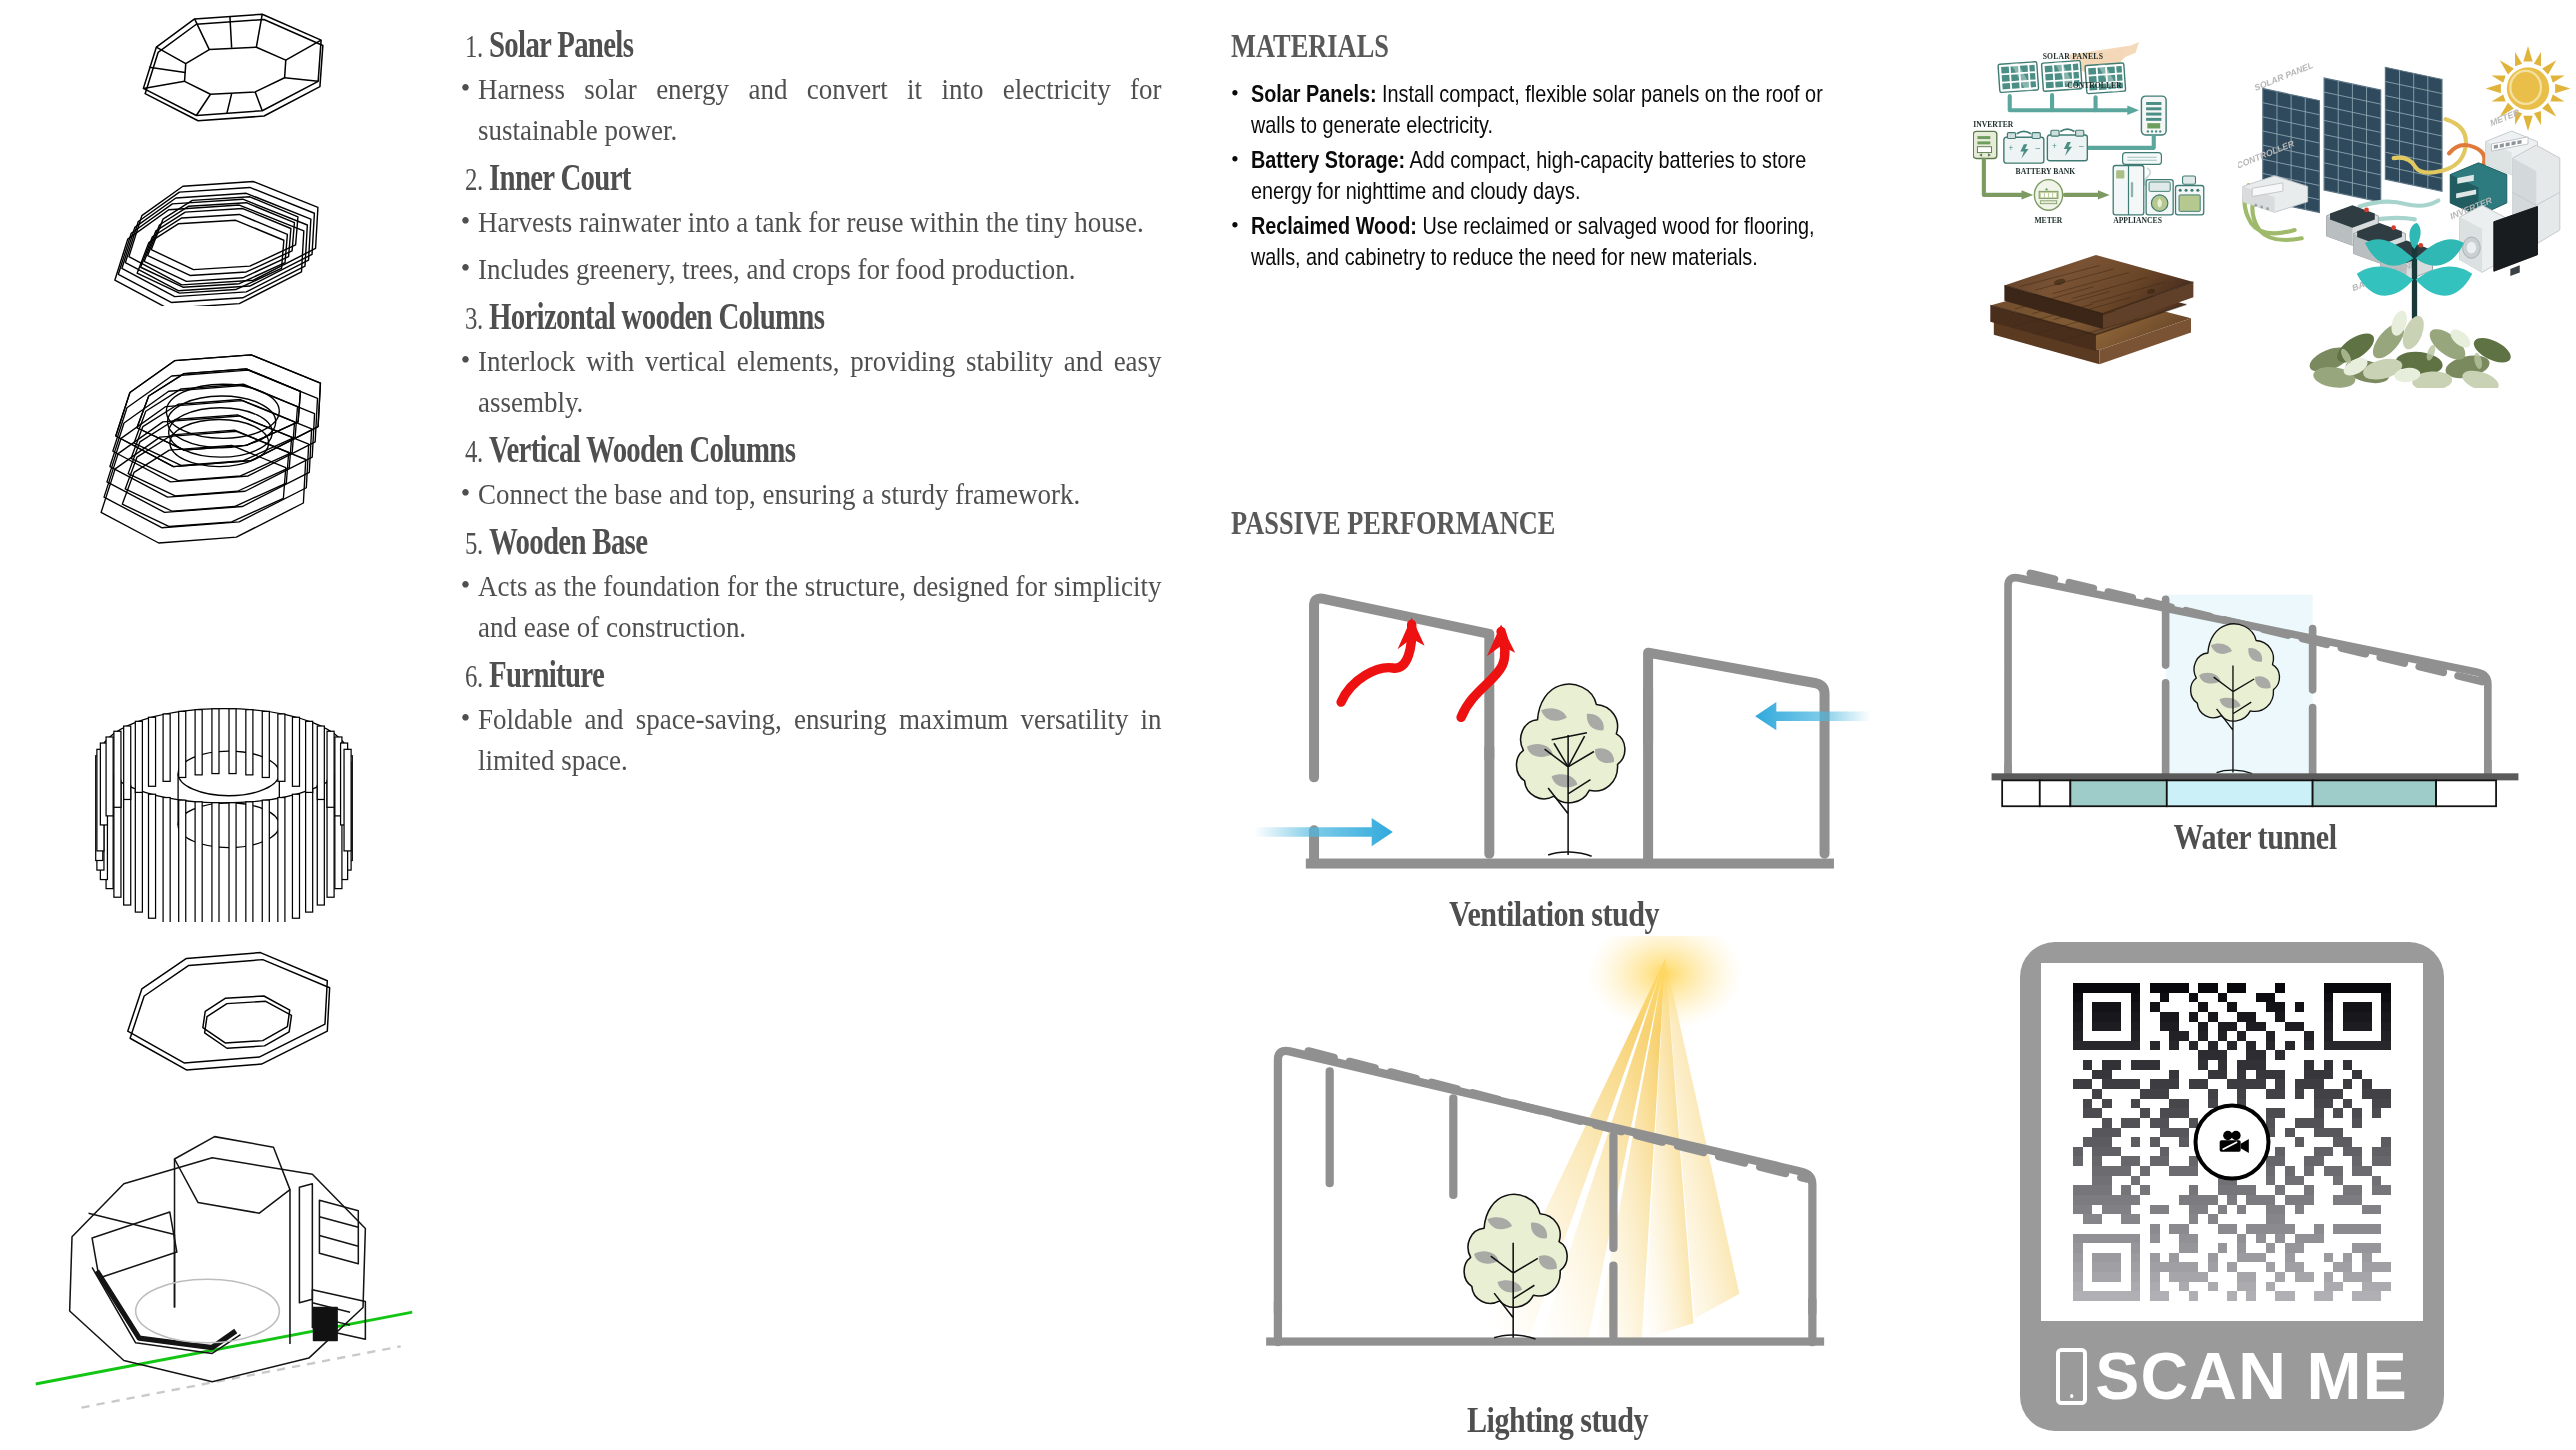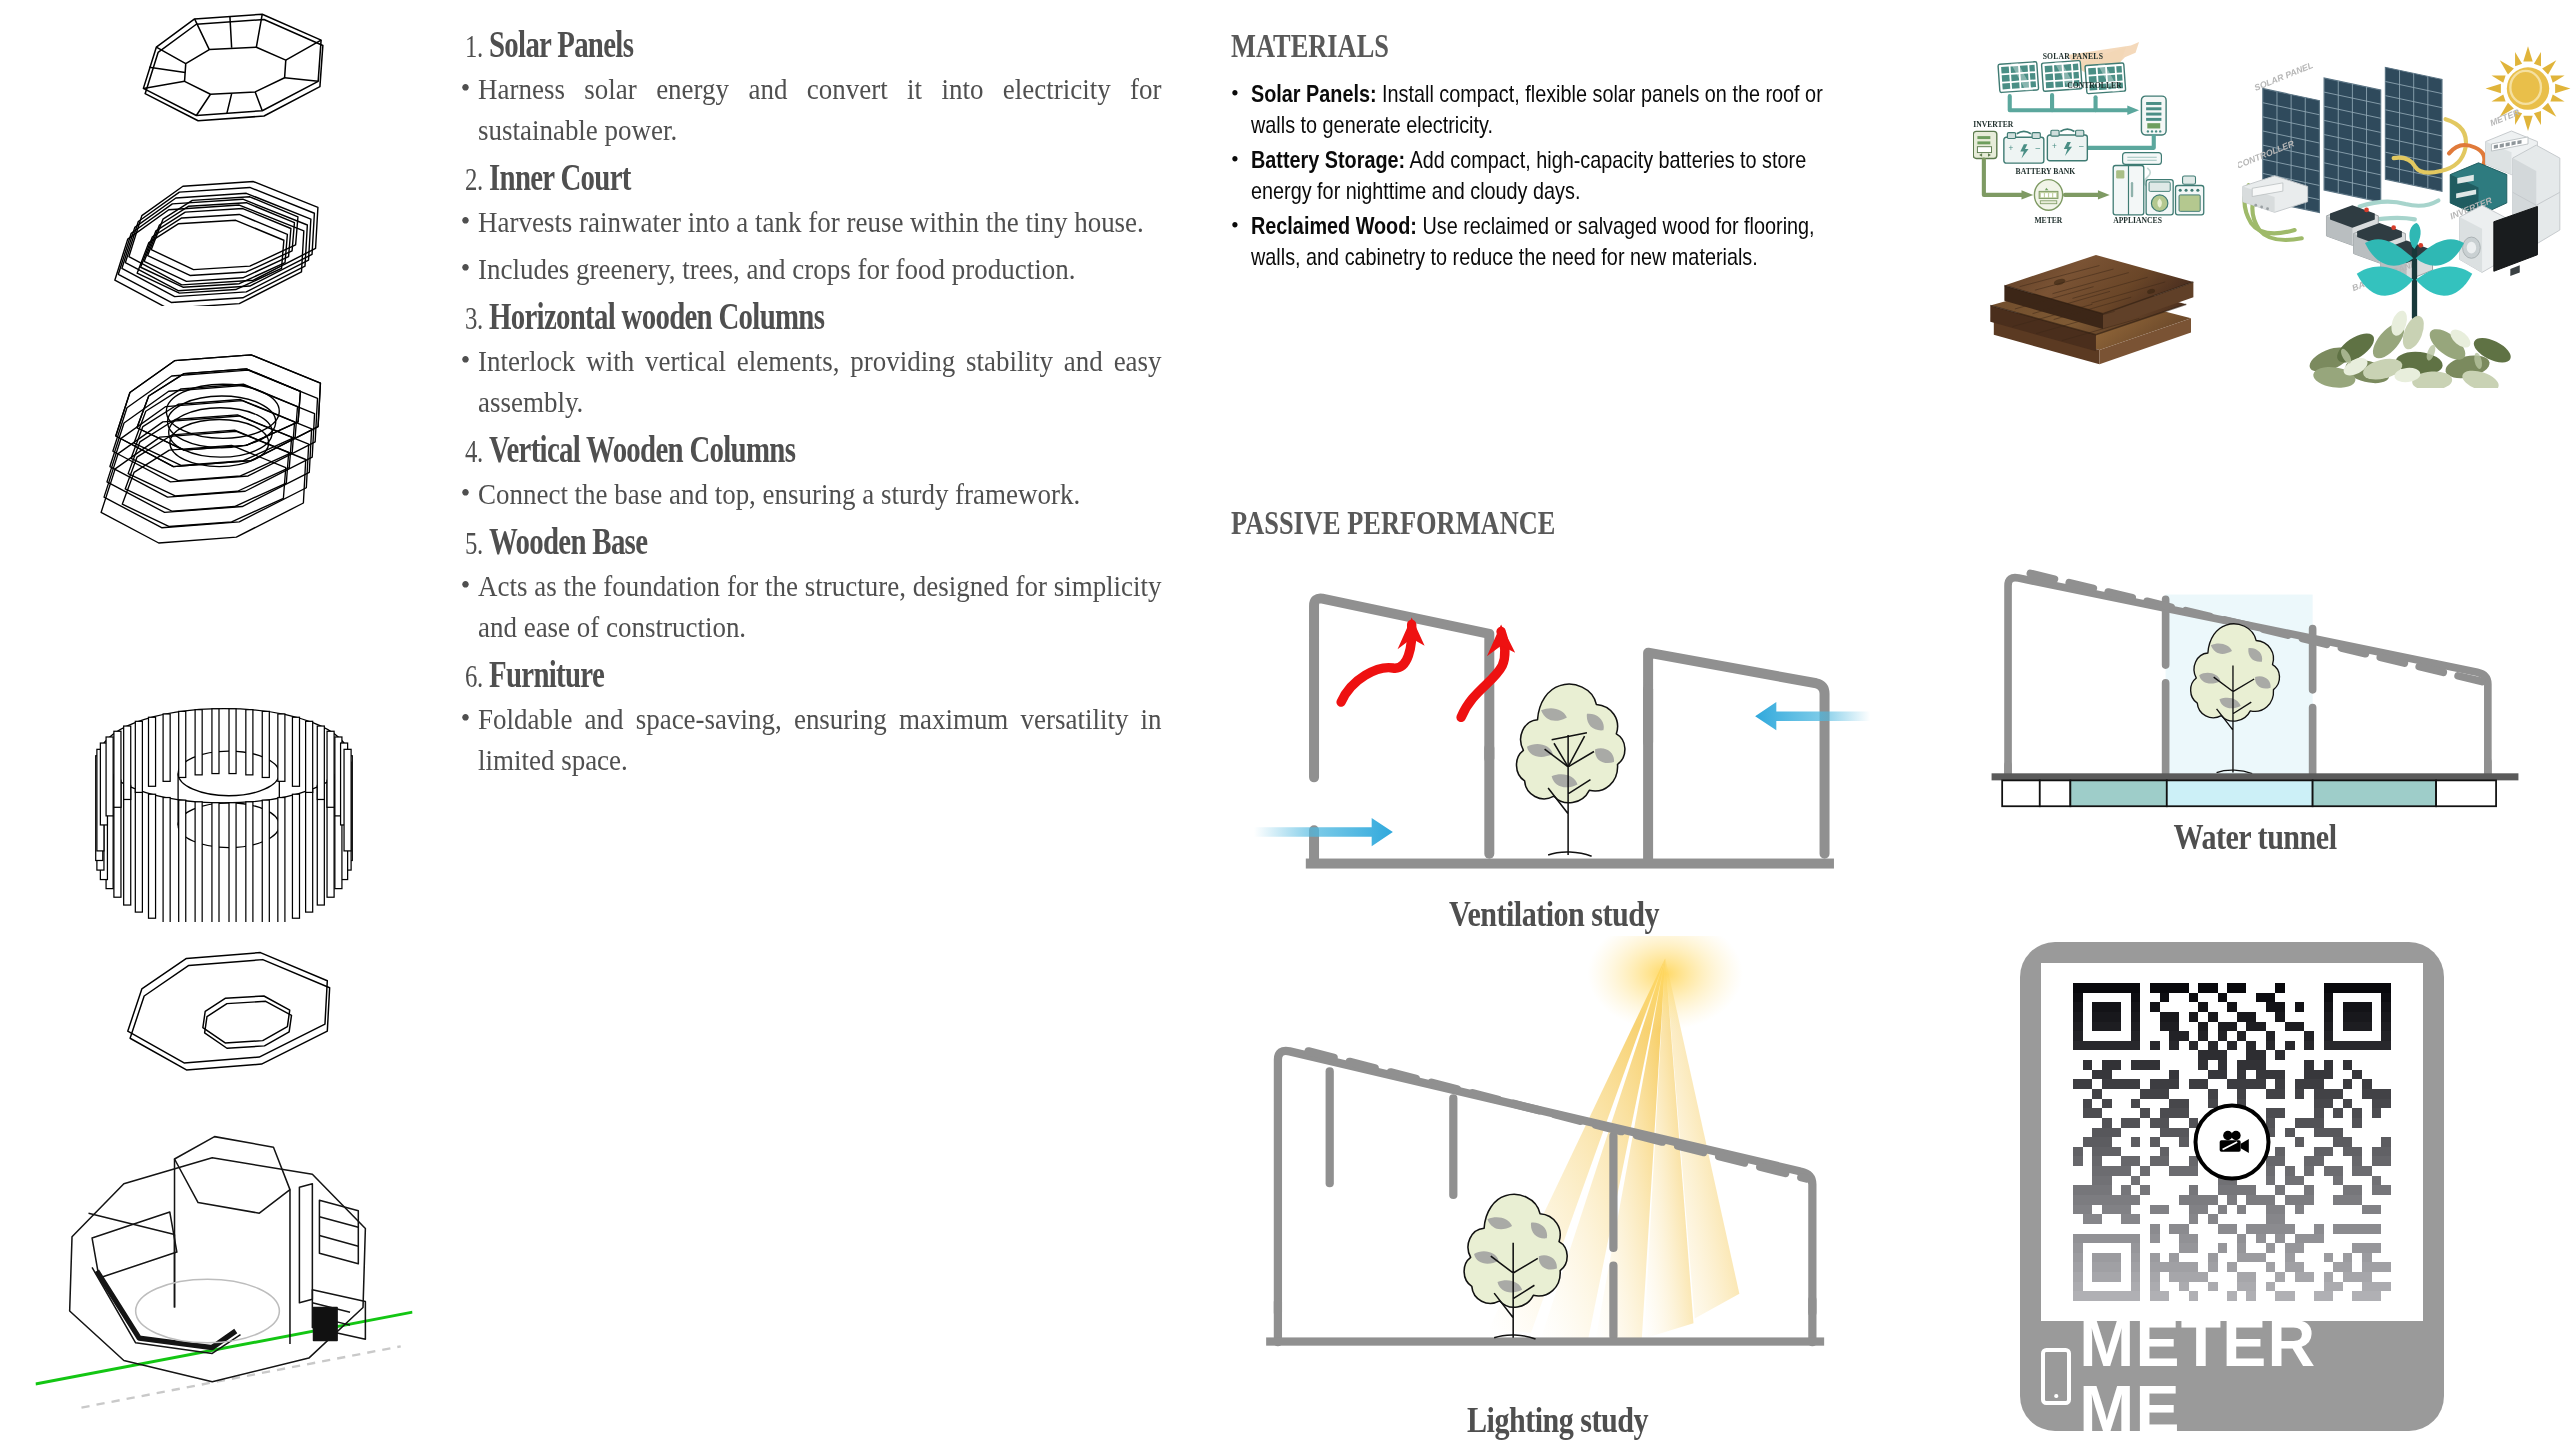--- a/index.html
+++ b/index.html
@@ -2056,18 +2056,18 @@
           <circle cx="28" cy="24" r="8" fill="#000"></circle>
           <circle cx="42" cy="24" r="8" fill="#000"></circle>
           <rect x="14" y="32" width="36" height="20" rx="3" fill="#000"></rect>
           <path d="M50 38 L64 30 L64 54 L50 46 Z" fill="#000"></path>
           <path d="M19 48 L44 35" stroke="#fff" stroke-width="3"></path>
         </svg>
       </div>
     </div>
     <div id="qr-bottom">
       <span class="phone-ico"></span>
-      <span id="qr-label">METER ME</span>
+      <span id="qr-label">SCAN ME</span>
     </div>
   </div>
 
 </div>
 
 
 </body></html>

